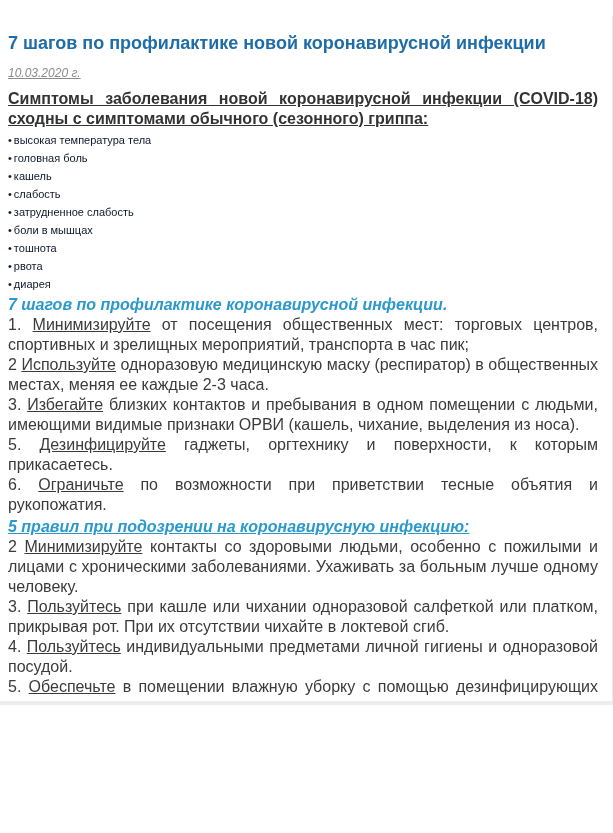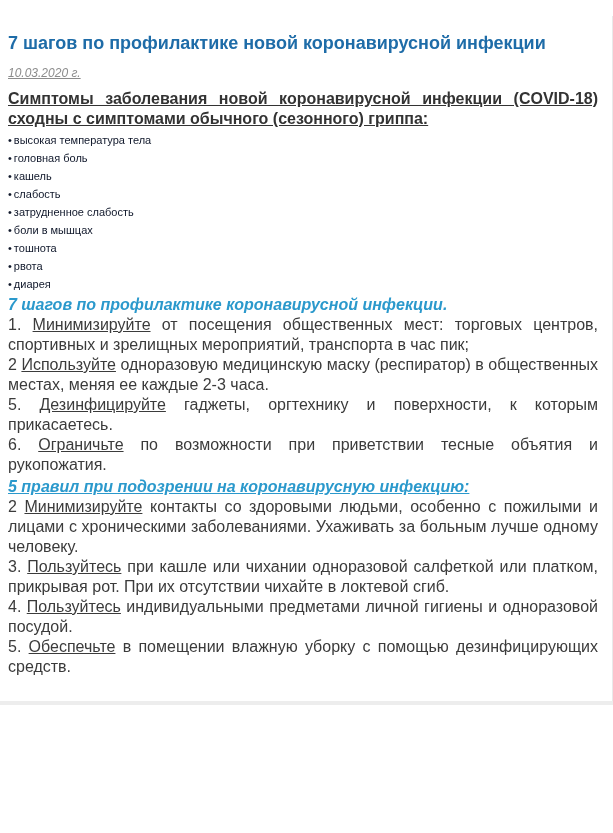--- a/index.html
+++ b/index.html
@@ -100,20 +100,21 @@
     <div class="bullet-line"><span class="bullet-dot">•</span><span>тошнота</span></div>
     <div class="bullet-line"><span class="bullet-dot">•</span><span>рвота</span></div>
     <div class="bullet-line"><span class="bullet-dot">•</span><span>диарея</span></div>
   </div>
 
   <p class="section-heading">7 шагов по профилактике коронавирусной инфекции.</p>
 
   <div>
     <p class="step"><span>1. </span><span class="u">Минимизируйте</span><span> от посещения общественных мест: торговых центров, спортивных и зрелищных мероприятий, транспорта в час пик;</span></p>
     <p class="step"><span>2 </span><span class="u">Используйте</span><span> одноразовую медицинскую маску (респиратор) в общественных местах, меняя ее каждые 2-3 часа.</span></p>
+    <p class="step"><span>3. </span><span class="u">Избегайте</span><span> близких контактов и пребывания в одном помещении с людьми, имеющими видимые признаки ОРВИ (кашель, чихание, выделения из носа).</span></p>
     <p class="step"><span>5. </span><span class="u">Дезинфицируйте</span><span> гаджеты, оргтехнику и поверхности, к которым прикасаетесь.</span></p>
     <p class="step"><span>6. </span><span class="u">Ограничьте</span><span> по возможности при приветствии тесные объятия и рукопожатия.</span></p>
   </div>
 
   <p class="section-heading underlined">5 правил при подозрении на коронавирусную инфекцию:</p>
 
   <div>
     <p class="step"><span>2 </span><span class="u">Минимизируйте</span><span> контакты со здоровыми людьми, особенно с пожилыми и лицами с хроническими заболеваниями. Ухаживать за больным лучше одному человеку.</span></p>
     <p class="step"><span>3. </span><span class="u">Пользуйтесь</span><span> при кашле или чихании одноразовой салфеткой или платком, прикрывая рот. При их отсутствии чихайте в локтевой сгиб.</span></p>
     <p class="step"><span>4. </span><span class="u">Пользуйтесь</span><span> индивидуальными предметами личной гигиены и одноразовой посудой.</span></p>

